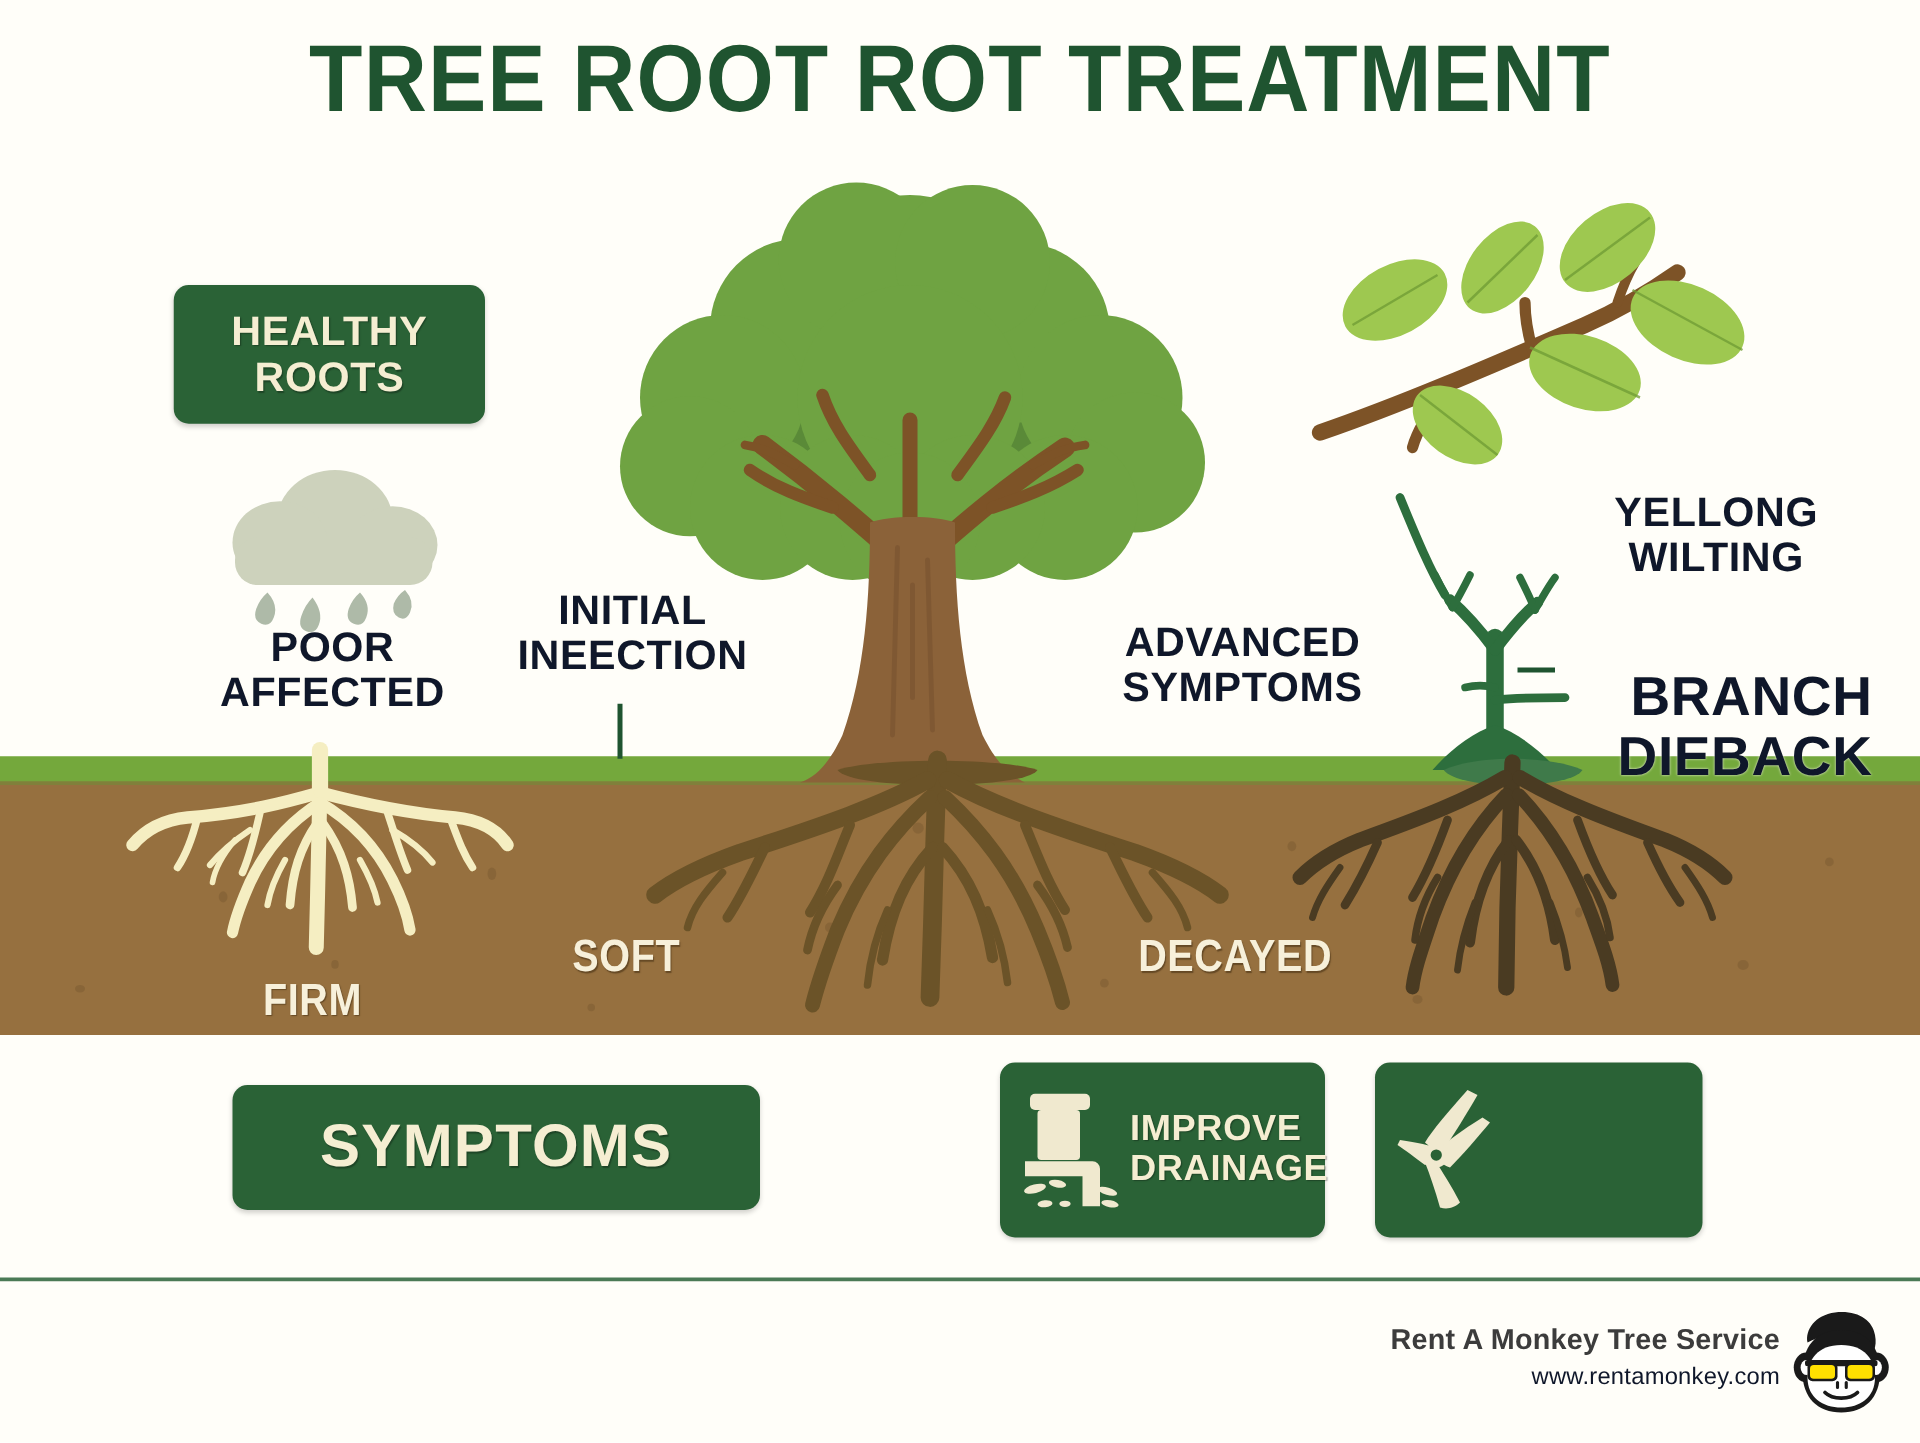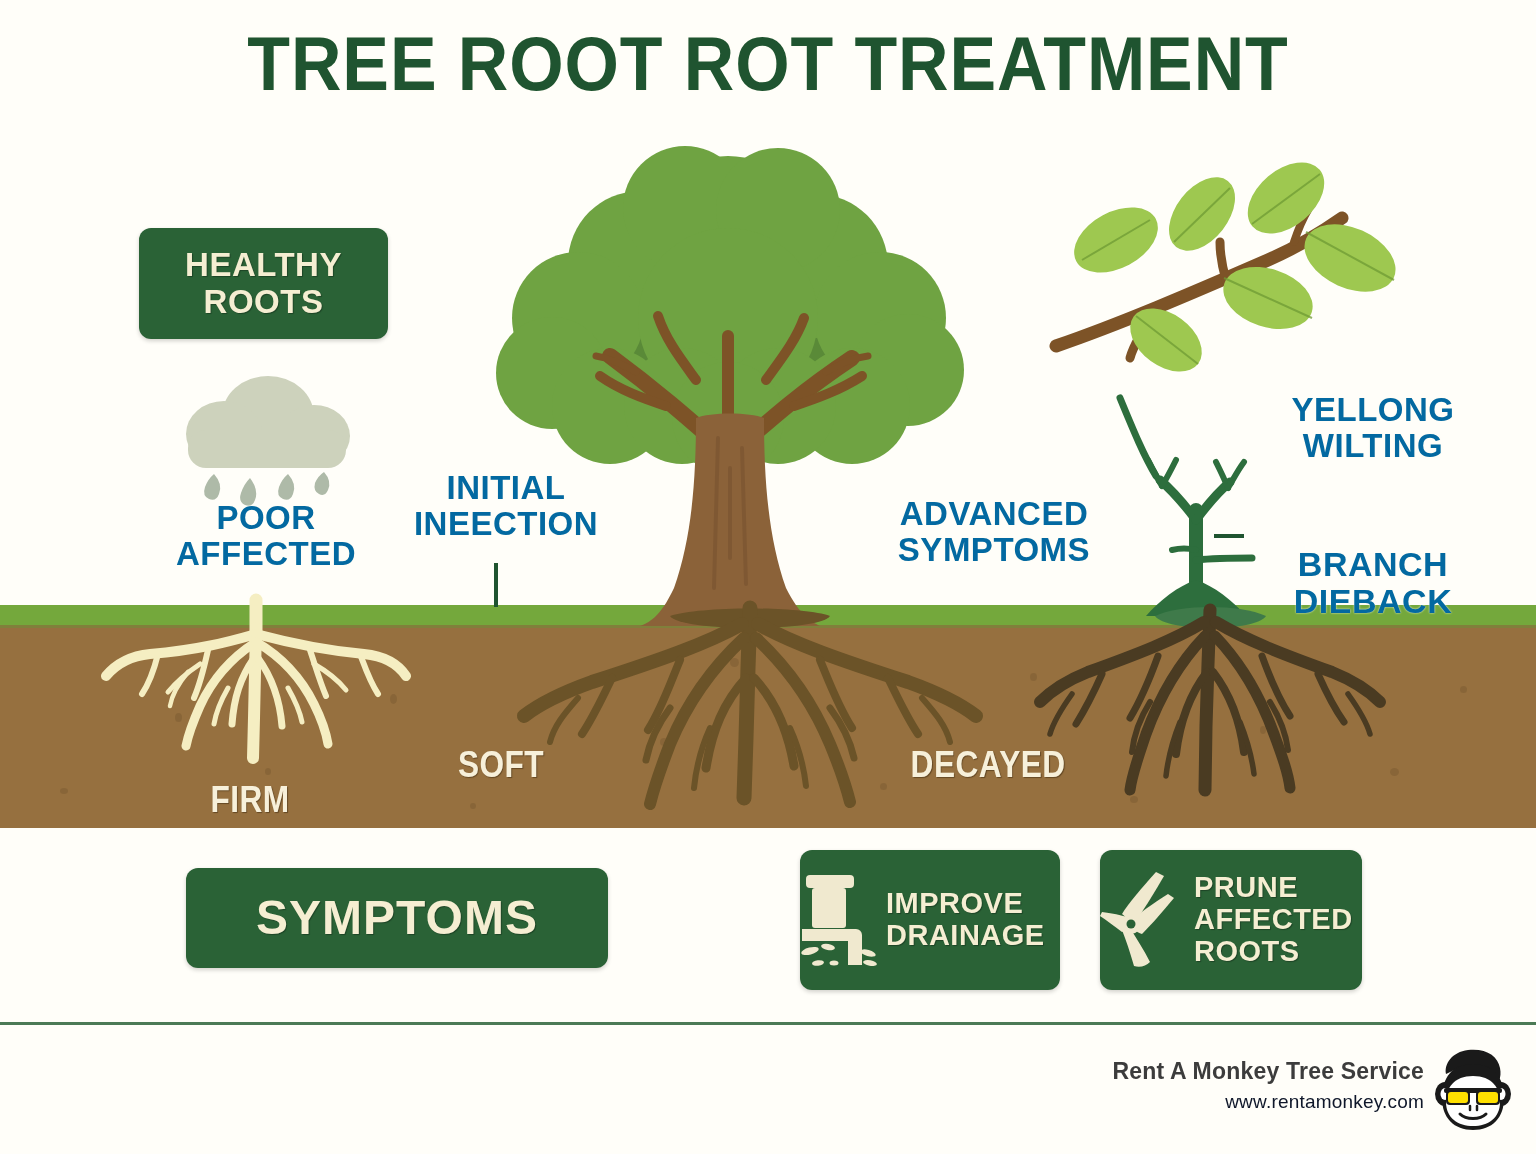--- a/index.html
+++ b/index.html
@@ -45,21 +45,21 @@
     position:absolute;
     left:0; width:1536px;
     top:628px; height:200px;
     background:#96703f;
   }
   .soil-speck{position:absolute;background:#7d5c33;border-radius:50%;opacity:.55;}
 
   
   .lbl{
     position:absolute;
-    color:#0369a1;
+    color:#0f172a;
     font-weight:bold;
     line-height:1.08;
     text-align:center;
     text-shadow:0 0 2px rgba(255,253,240,.95);
     letter-spacing:.5px;
   }
   .soil-lbl{
     position:absolute;
     color:#f7f0da;
     font-weight:bold;
@@ -80,21 +80,21 @@
     box-sizing:border-box;
   }
   .pill-text{
     color:#f5eed2;
     font-weight:bold;
     text-align:center;
     line-height:1.1;
     letter-spacing:.5px;
     text-shadow:1px 1px 1px rgba(0,0,0,.3);
   }
-  .pill.icon-pill{justify-content:flex-start;gap:12px;}
+  .pill.icon-pill{justify-content:flex-start;padding-left:18px;gap:12px;}
   .pill.icon-pill .pill-text{text-align:left;}
 
   
   .divider{
     position:absolute;left:0;width:1536px;top:1022px;height:3px;background:#4b7a56;
   }
   .brand{
     position:absolute;right:112px;top:1058px;
     text-align:right;
   }
@@ -320,21 +320,21 @@
       <path d="M200 124 C208 144 212 160 214 176" stroke-width="5.5"></path>
       <path d="M32 96 C22 110 14 122 10 136" stroke-width="5.5"></path>
       <path d="M308 96 C318 110 326 122 330 136" stroke-width="5.5"></path>
     </g>
   </svg>
 
   <div class="lbl" style="left:1248px;top:392px;width:250px;font-size:33px;">
     <span>YELLONG WILTING</span>
   </div>
   <div style="position:absolute;left:1214px;top:534px;width:30px;height:4px;background:#1f5430;"></div>
-  <div class="lbl" style="left:1248px;top:546px;width:250px;font-size:34px;">
+  <div class="lbl" style="left:1248px;top:534px;width:250px;font-size:44px;text-align:right;">
     <span>BRANCH DIEBACK</span>
   </div>
 
   <div class="soil-lbl" style="left:205px;top:779px;font-size:36px;">FIRM</div>
   <div class="soil-lbl" style="left:452px;top:744px;font-size:36px;">SOFT</div>
   <div class="soil-lbl" style="left:900px;top:744px;font-size:36px;">DECAYED</div>
 
   <div class="pill" style="left:186px;top:868px;width:422px;height:100px;">
     <div class="pill-text" style="font-size:48px;letter-spacing:1px;">SYMPTOMS</div>
   </div>
@@ -360,21 +360,20 @@
     <svg width="82" height="104" viewBox="0 0 82 104">
       <g fill="#f0e9cf">
         <path d="M56 4 C40 22 28 36 22 46 C26 50 32 52 38 50 C46 38 56 22 64 8 Z"></path>
         <path d="M68 26 C52 36 38 46 30 54 C32 60 36 64 42 66 C52 56 64 42 74 30 Z"></path>
         <path d="M2 44 C16 46 26 48 34 52 C32 58 28 62 22 64 C14 58 6 52 0 48 Z"></path>
         <path d="M22 62 C26 72 30 84 34 98 C40 100 46 98 50 94 C44 82 36 70 30 60 Z"></path>
       </g>
       <circle cx="31" cy="56" r="10" fill="#f0e9cf"></circle>
       <circle cx="31" cy="56" r="4.5" fill="#2a6236"></circle>
     </svg>
-    <div class="pill-text" style="font-size:29px;">PRUNE AFFECTED ROOTS</div>
   </div>
 
   <div class="divider"></div>
   <div class="brand">
     <div class="brand-name">Rent A Monkey Tree Service</div>
     <div class="brand-url">www.rentamonkey.com</div>
   </div>
   <svg class="logo" viewBox="0 0 78 84">
     <g fill="#1a1a1a">
       <path d="M12 26 C10 16 18 4 34 2 C52 0 64 8 66 20 C68 30 64 36 60 38

